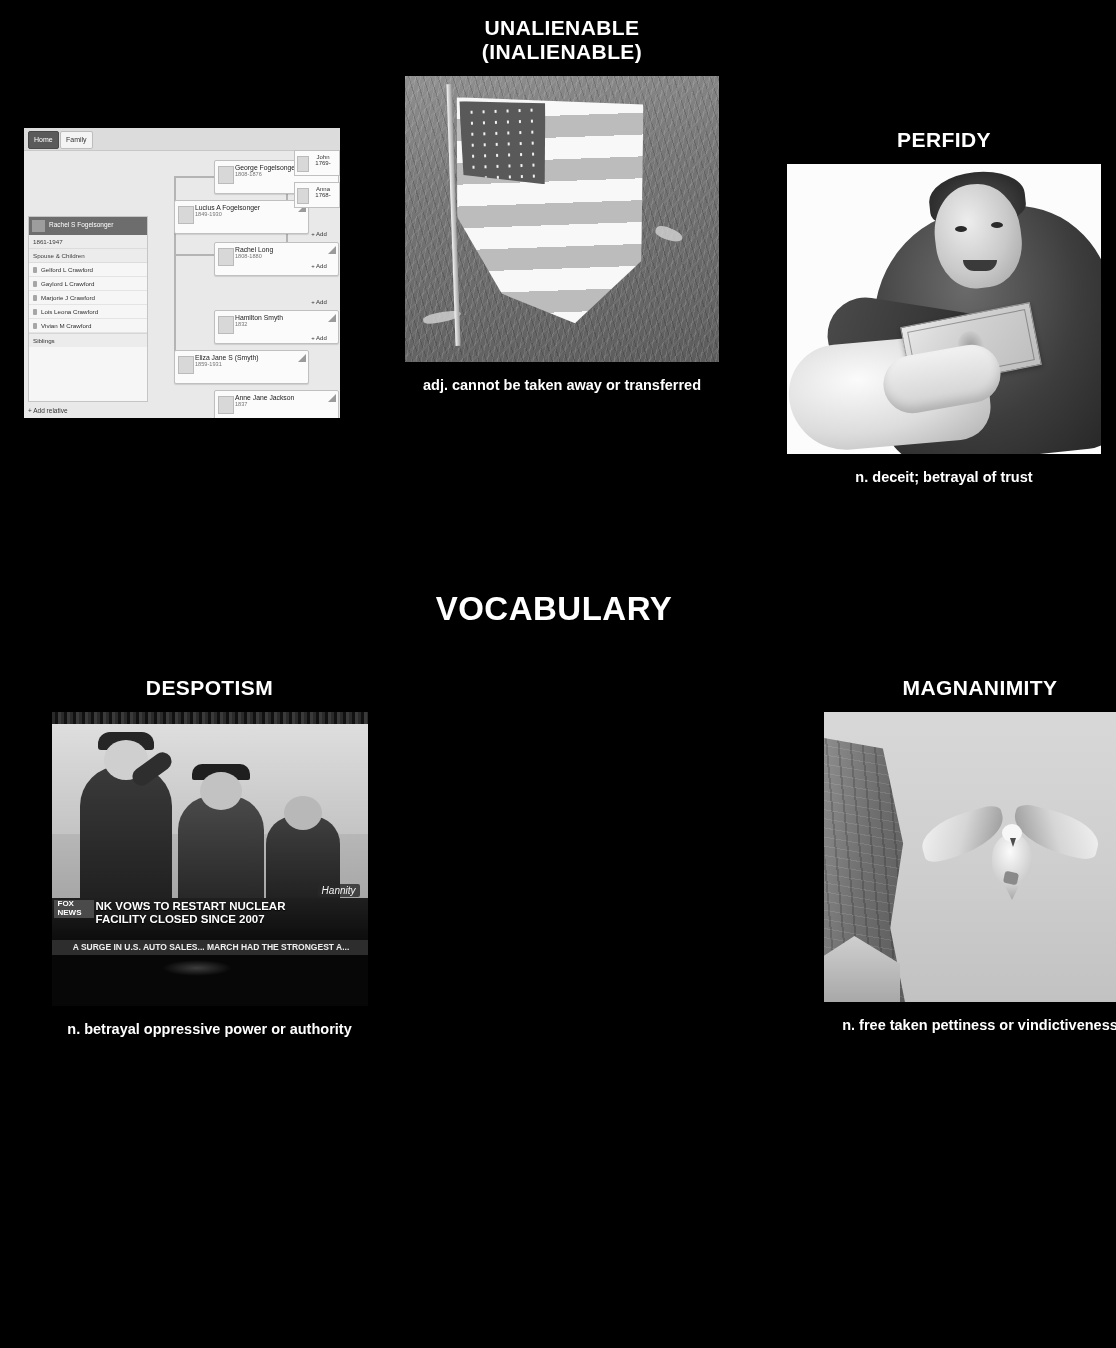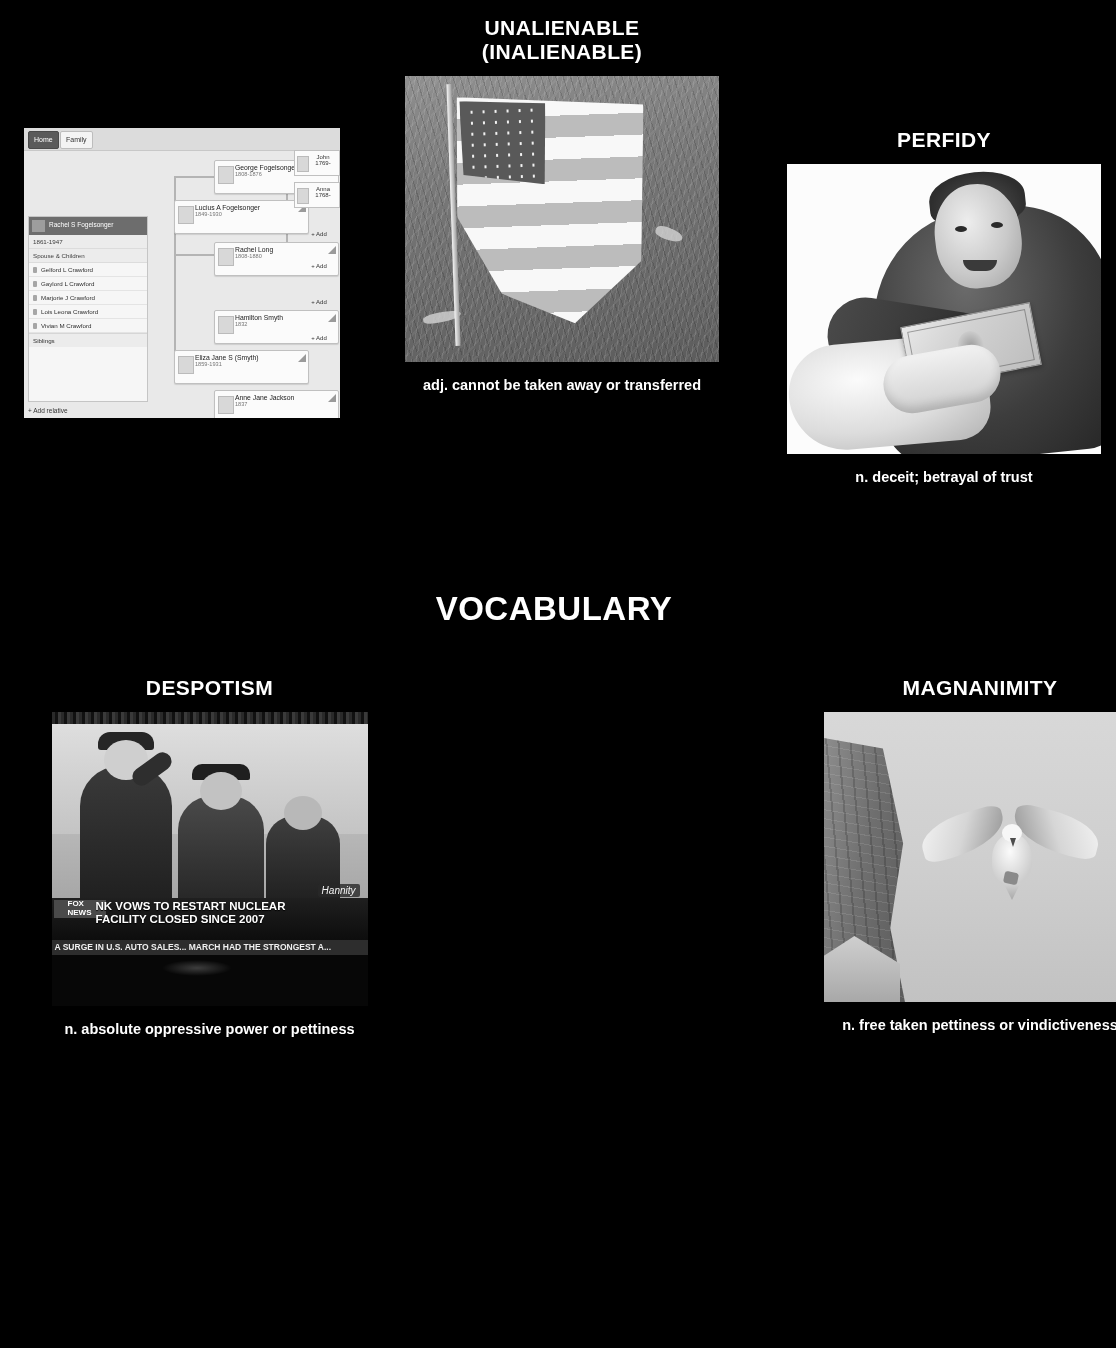--- a/index.html
+++ b/index.html
@@ -494,31 +494,31 @@
   .tv-brand {
     position: absolute;
     left: 2px; top: 188px;
     width: 40px;
     font-size: 8px;
     font-weight: bold;
     color: #ffffff;
     text-align: left;
     line-height: 1.1;
   }
-  .tv-brand .b1 { background:#4a4a4a; padding: 0 14px; display:inline-block; }
+  .tv-brand .b1 { background:#4a4a4a; padding: 0 4px; display:inline-block; }
   .tv-ticker {
     position: absolute;
     left: 0; right: 0;
     top: 228px;
     height: 15px;
     background: #2d2d2d;
     font-size: 8.5px;
     font-weight: bold;
     color: #efefef;
-    text-align: left;
+    text-align: center;
     padding: 2px 0 0 3px;
     box-sizing: border-box;
     white-space: nowrap;
     overflow: hidden;
   }
   .tv-dark {
     position: absolute;
     left: 0; right: 0;
     top: 243px; bottom: 0;
     background: #070707;
@@ -749,21 +749,21 @@
       <div class="tv-logo">Hannity</div>
       <div class="tv-lower"></div>
       <div class="tv-brand">
         <span class="b1">FOX NEWS</span>
       </div>
       <div class="tv-headline">NK VOWS TO RESTART NUCLEAR FACILITY CLOSED SINCE 2007</div>
       <div class="tv-ticker">A SURGE IN U.S. AUTO SALES... MARCH HAD THE STRONGEST A...</div>
       <div class="tv-dark"></div>
       <div class="tv-glare"></div>
     </div>
-    <div class="card-caption">n. absolute oppressive power or pettiness</div>
+    <div class="card-caption">n. betrayal oppressive power or authority</div>
   </div>
 
   <div class="card" style="left:788px; top:676px; width:360px;padding-left:12px;">
     <div class="card-title">MAGNANIMITY</div>
     <div class="img-frame gull-scene">
       <div class="cliff">
         <div class="cliff-tex"></div>
       </div>
       <div class="cliff-lo"></div>
       <div class="bird">

